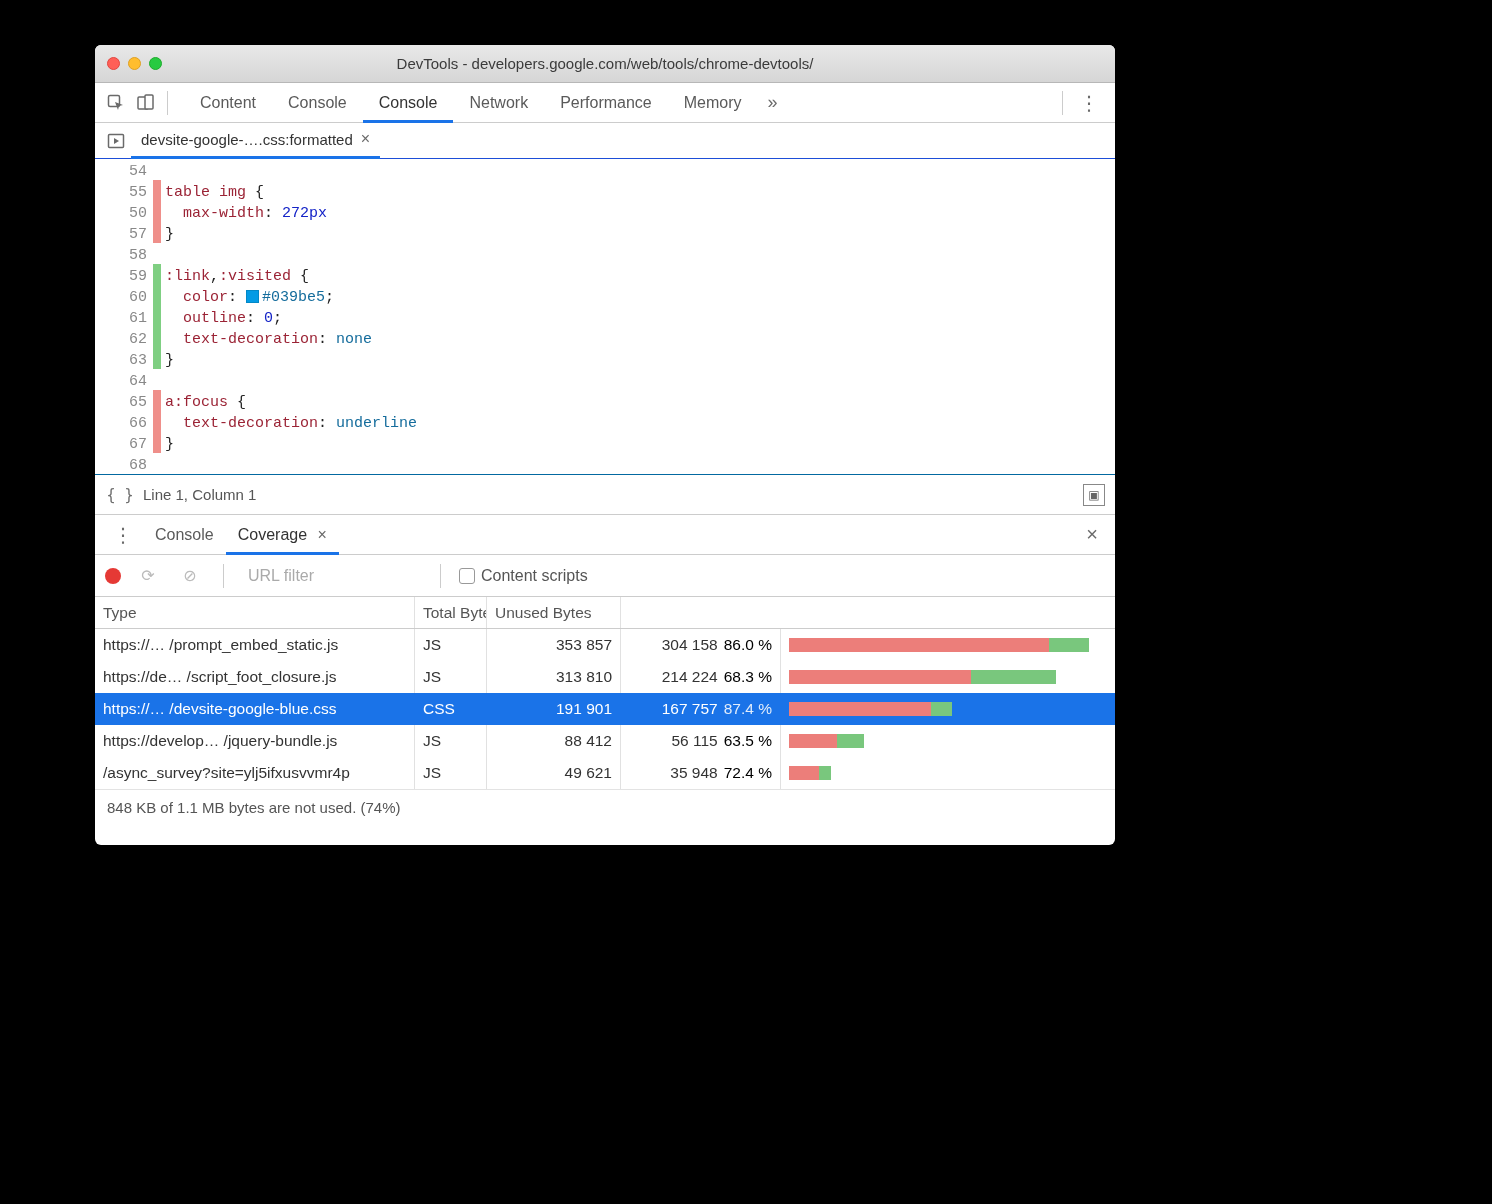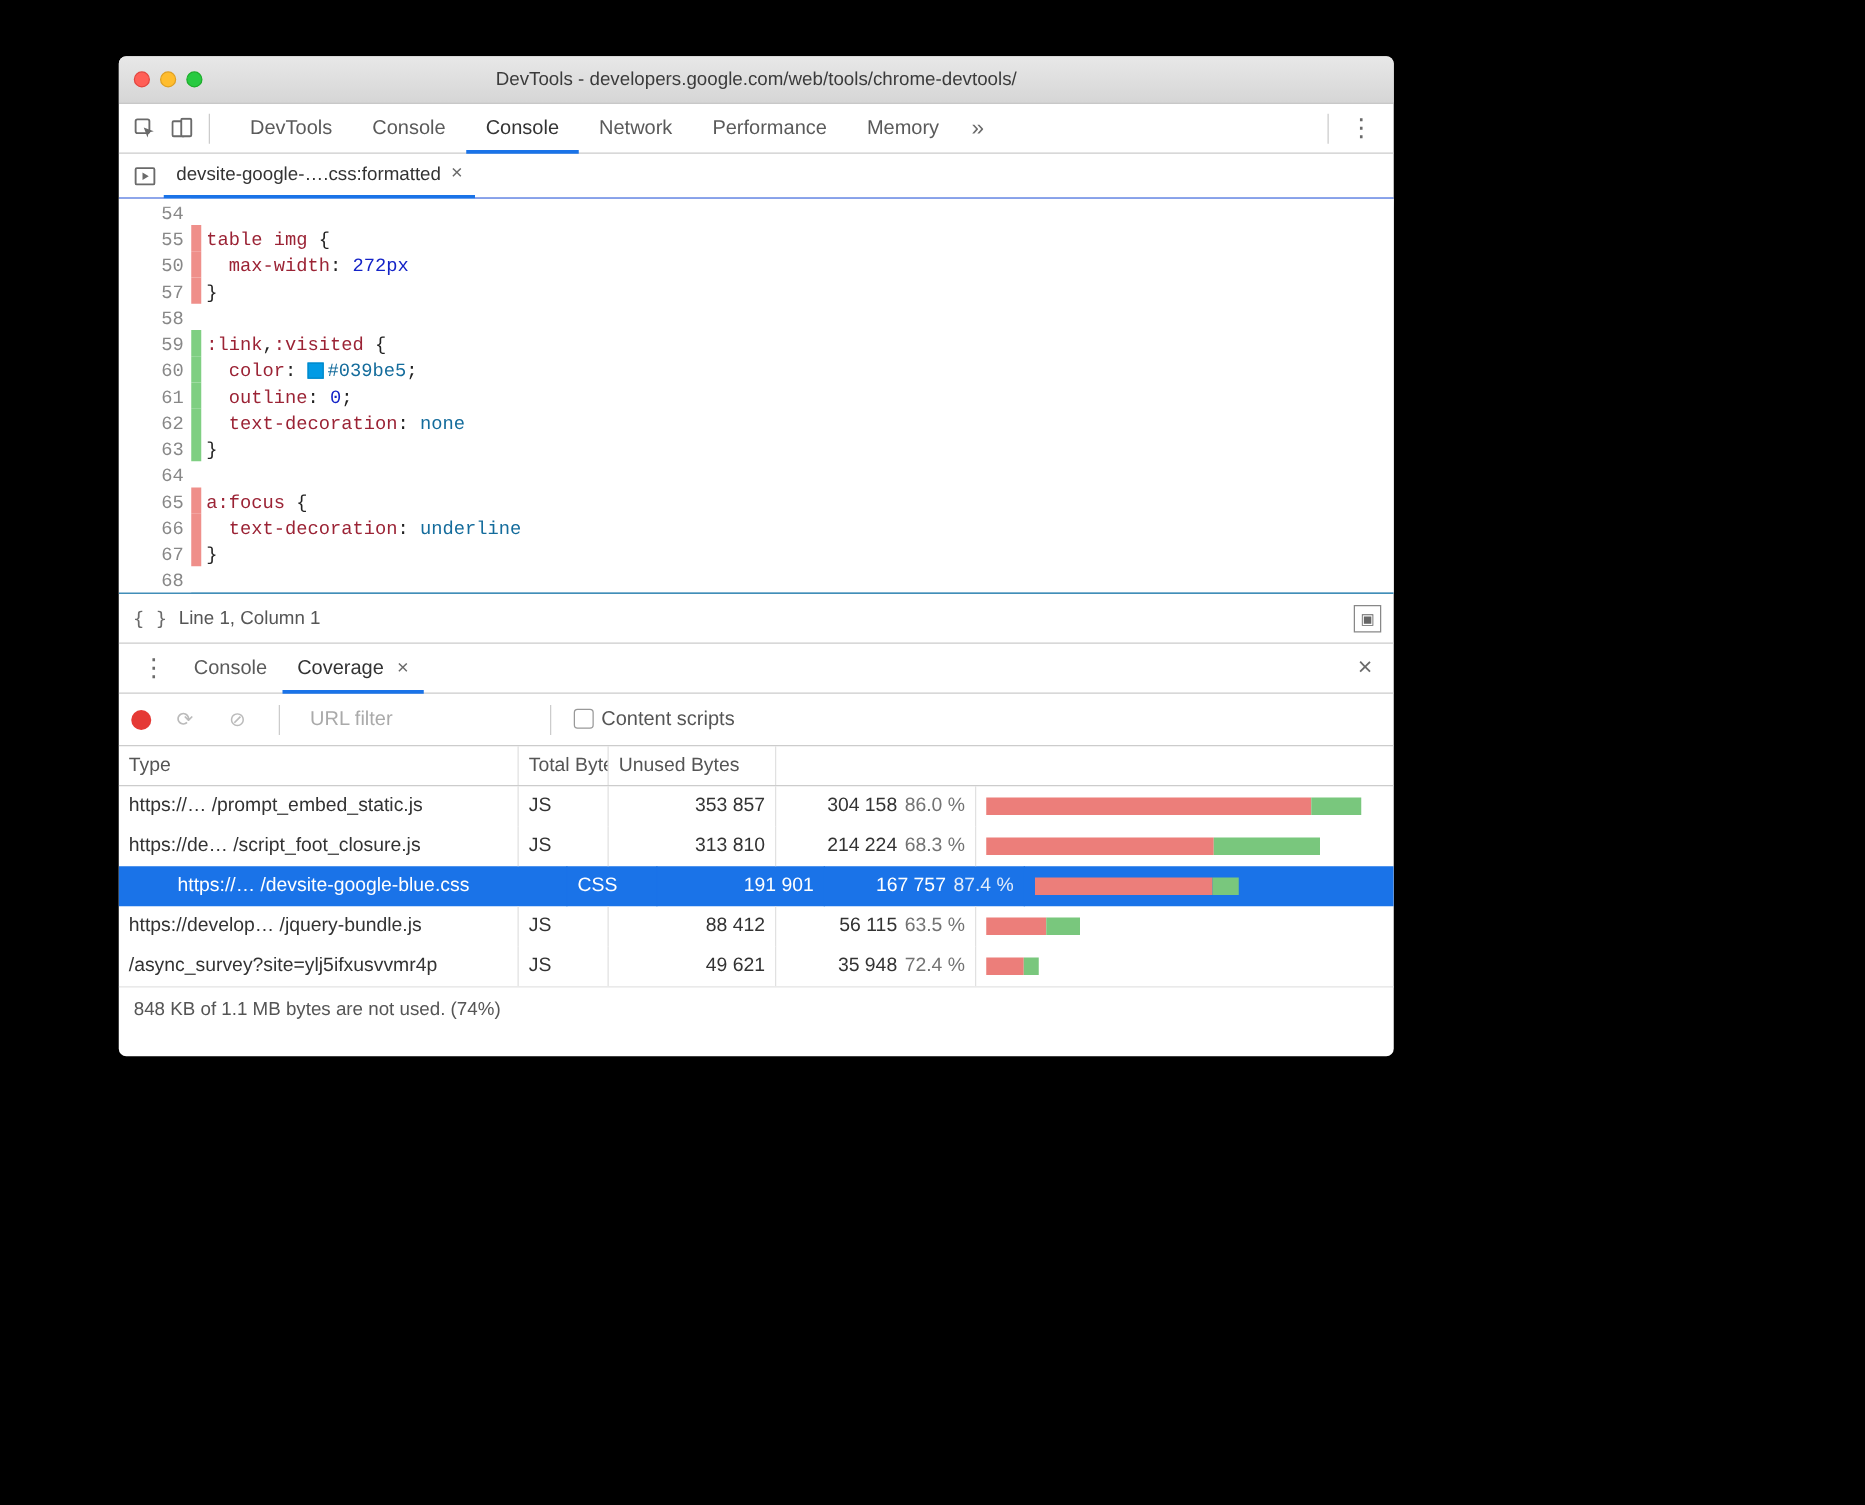--- a/index.html
+++ b/index.html
@@ -166,22 +166,22 @@
   }
   .cov-head { border-bottom:1px solid #ccc; color:#555;}
   .cov-head > div, .cov-row > div {
     padding:0 8px; border-right:1px solid #e1e1e1; height:100%;
     display:flex; align-items:center; overflow:hidden; white-space:nowrap;
   }
   .cov-head > div:last-child, .cov-row > div:last-child{border-right:none;}
   .cov-row { color:#333; }
   .cov-row .tb-num { justify-content:flex-end; font-variant-numeric:tabular-nums;}
   .cov-row .ub { justify-content:flex-end; gap:6px; font-variant-numeric:tabular-nums;}
-  .ub .pct { color:#737373;}
-  .row-sel { background:#1a73e8; color:#fff;padding-left:39px;}
+  .ub .pct { color:#000000;}
+  .row-sel { background:#1a73e8; color:#fff;}
   .row-sel .pct { color:#e1ecfb;}
   .row-sel > div { border-right-color:#1a73e8;}
   .bar {
     display:flex; height:14px; width:100%; align-items:center;
   }
   .bar .used{ background:#ec7e7a; height:14px;}
   .bar .unused{ background:#79c77d; height:14px;}
 
   .summary {
     height:36px; display:flex; align-items:center; padding:0 12px;
@@ -210,21 +210,21 @@
       </svg>
     </div>
     <div class="iconbtn">
       <svg width="18" height="18" viewBox="0 0 18 18" fill="none" stroke="#6a6a6a" stroke-width="1.5">
         <rect x="1" y="3" width="10" height="12" rx="1"></rect>
         <rect x="8" y="1" width="8" height="14" rx="1" fill="#fff"></rect>
       </svg>
     </div>
     <div class="vsep"></div>
     <div class="tabs" id="main-tabs">
-        <div class="tab">DevTools</div>
+        <div class="tab">Content</div>
         <div class="tab">Console</div>
         <div class="tab active">Console</div>
         <div class="tab">Network</div>
         <div class="tab">Performance</div>
         <div class="tab">Memory</div>
       </div>
     <div class="iconbtn" style="font-size:18px;">»</div>
     <div class="spacer"></div>
     <div class="vsep"></div>
     <div class="vdots">⋮</div>

